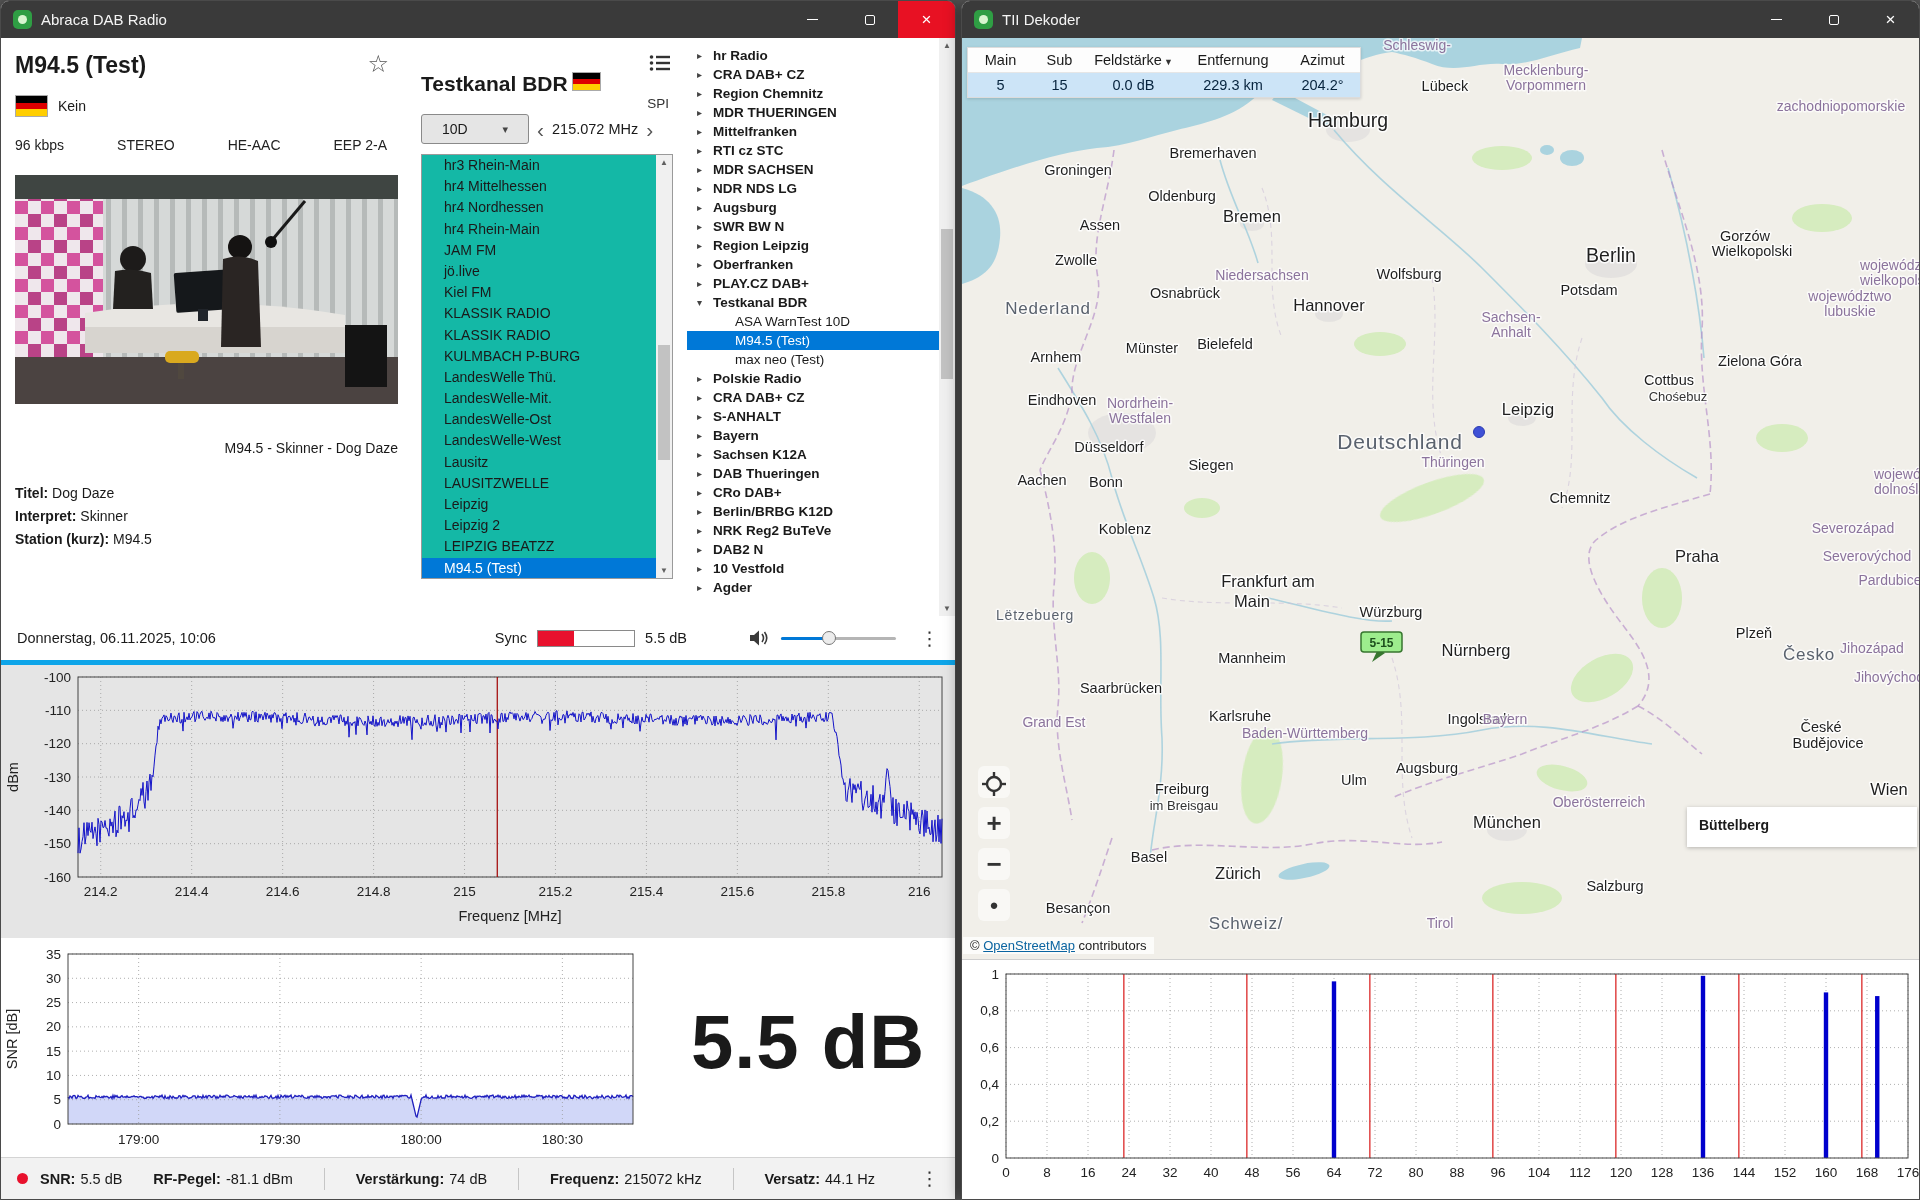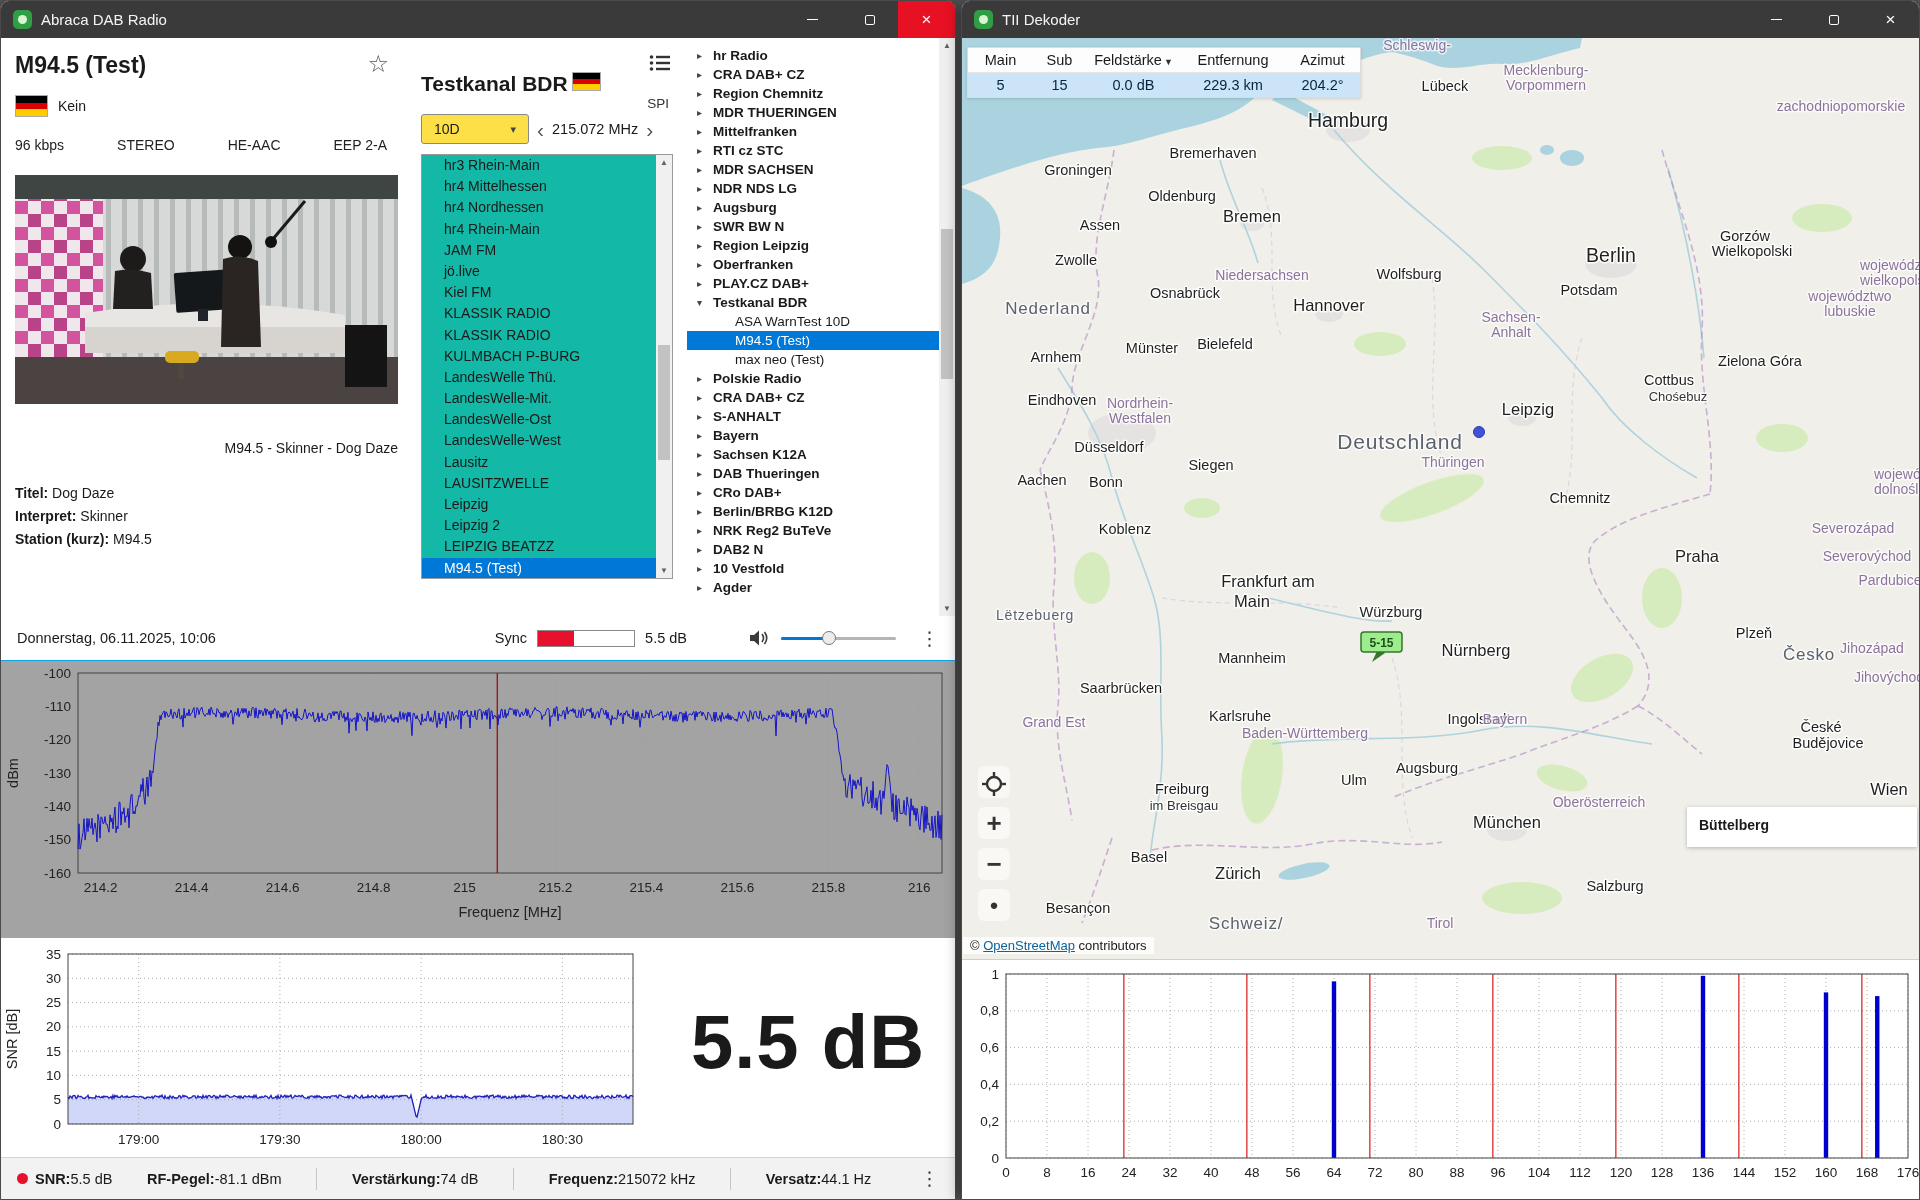--- a/index.html
+++ b/index.html
@@ -34,21 +34,21 @@
 .badges{display:flex;justify-content:space-between;width:372px;margin-top:20px;font-size:14px;color:#222}
 .webcam{margin-top:22px;width:383px;height:229px;background:#777;overflow:hidden}
 .caption{width:383px;text-align:right;margin-top:36px;font-size:14px}
 .meta{margin-top:26px;font-size:14px;line-height:1.65}
 .b{font-weight:bold}
 
 .panel-title{font-size:21px;font-weight:600}
 .list-icon{position:absolute;right:16px;top:16px;cursor:pointer}
 .spi{position:absolute;right:18px;top:58px;font-size:13.5px;color:#333}
 .chan-row{display:flex;align-items:center;margin-top:18px;width:252px;gap:6px}
-.dropdown{width:108px;height:30px;border:1px solid #8a8a8a;border-radius:3px;background:#fde047;display:flex;align-items:center;padding:0 12px;font-size:14px;cursor:pointer}
+.dropdown{width:108px;height:30px;border:1px solid #8a8a8a;border-radius:3px;background:#e5e5e5;display:flex;align-items:center;padding:0 20px;font-size:14px;cursor:pointer}
 .dd-chev{margin-left:auto;font-size:11px;color:#444}
 .freq-arrow{font-size:21px;color:#555;cursor:pointer;line-height:1;padding:0 2px}
 .freq{font-size:14.5px}
 .station-list{position:relative;margin-top:10px;width:252px;height:425px;border:1px solid #9a9a9a;background:#14b8a6;overflow:hidden;font-size:14px}
 .list-item{height:21.2px;line-height:21.2px;padding-left:22px;white-space:nowrap}
 .list-item.sel{background:#0078d7;color:#fff}
 
 .scrollbar{position:absolute;right:0;top:0;bottom:0;width:16px;background:#f0f0f0;font-size:8px;color:#606060;text-align:center}
 .sb-arrow{display:block;height:15px;line-height:15px;cursor:pointer}
 .sb-arrow.bottom{position:absolute;bottom:0;left:0;right:0}
@@ -65,29 +65,29 @@
 .sync-label{margin-left:auto}
 .sync-bar{width:98px;height:17px;border:1px solid #8a8a8a;background:#fff;position:relative;display:inline-block}
 .sync-fill{position:absolute;left:0;top:0;bottom:0;background:#e8112d}
 .vol-icon{margin-left:52px;cursor:pointer;display:inline-flex;align-items:center}
 .vol-slider{width:115px;height:18px;position:relative;display:inline-block;cursor:pointer}
 .vol-track{position:absolute;left:0;right:0;top:8px;height:3px;background:#b5b5b5;border-radius:2px}
 .vol-fill{position:absolute;left:0;top:8px;height:3px;background:#0078d7;border-radius:2px}
 .vol-thumb{position:absolute;top:2px;width:14px;height:14px;border-radius:50%;background:#ececec;border:1px solid #777}
 .kebab{margin-left:14px;font-size:19px;color:#333;cursor:pointer}
 
-.spectrum-block{height:278px;background:#a3a3a3;border-top:1px solid #0ea5e9}
+.spectrum-block{height:278px;background:#e5e5e5;border-top:5px solid #0ea5e9}
 .snr-block{height:221px;background:#fff;display:flex;align-items:center}
 .big-snr{flex:1;text-align:center;font-size:76px;font-weight:bold;letter-spacing:1px;padding-bottom:14px}
 .grid{stroke:#9a9a9a;stroke-width:.8;stroke-dasharray:1 3}
 .tick{font-size:13.5px;fill:#222}
 .axis-label{font-size:14.5px;fill:#222}
 
 .bottom-bar{position:absolute;bottom:0;left:0;right:0;height:42px;background:#f2f2f2;border-top:1px solid #d4d4d4;display:flex;align-items:center;justify-content:space-between;font-size:14.5px;padding:0 16px}
-.bar-group{display:flex;align-items:center;}
+.bar-group{display:flex;align-items:center;gap:5px}
 .red-dot{width:11px;height:11px;border-radius:50%;background:#e8112d;display:inline-block;margin-right:7px}
 .vsep{width:1px;height:22px;background:#c6c6c6}
 
 .map-wrap{position:relative;width:100%;height:921px;background:#f1efe9;overflow:hidden}
 .city{font-size:14.5px;fill:#1f1f1f;paint-order:stroke;stroke:rgba(255,255,255,.85);stroke-width:3px;stroke-linejoin:round}
 .city.big{font-size:19.5px}
 .city.med{font-size:16.5px}
 .city.sm{font-size:13px;fill:#333}
 .region{font-size:14px;fill:#8b739c;paint-order:stroke;stroke:rgba(255,255,255,.7);stroke-width:3px;stroke-linejoin:round}
 .country{fill:#5a626e;font-weight:500;letter-spacing:.8px;paint-order:stroke;stroke:rgba(255,255,255,.7);stroke-width:3px;stroke-linejoin:round}

